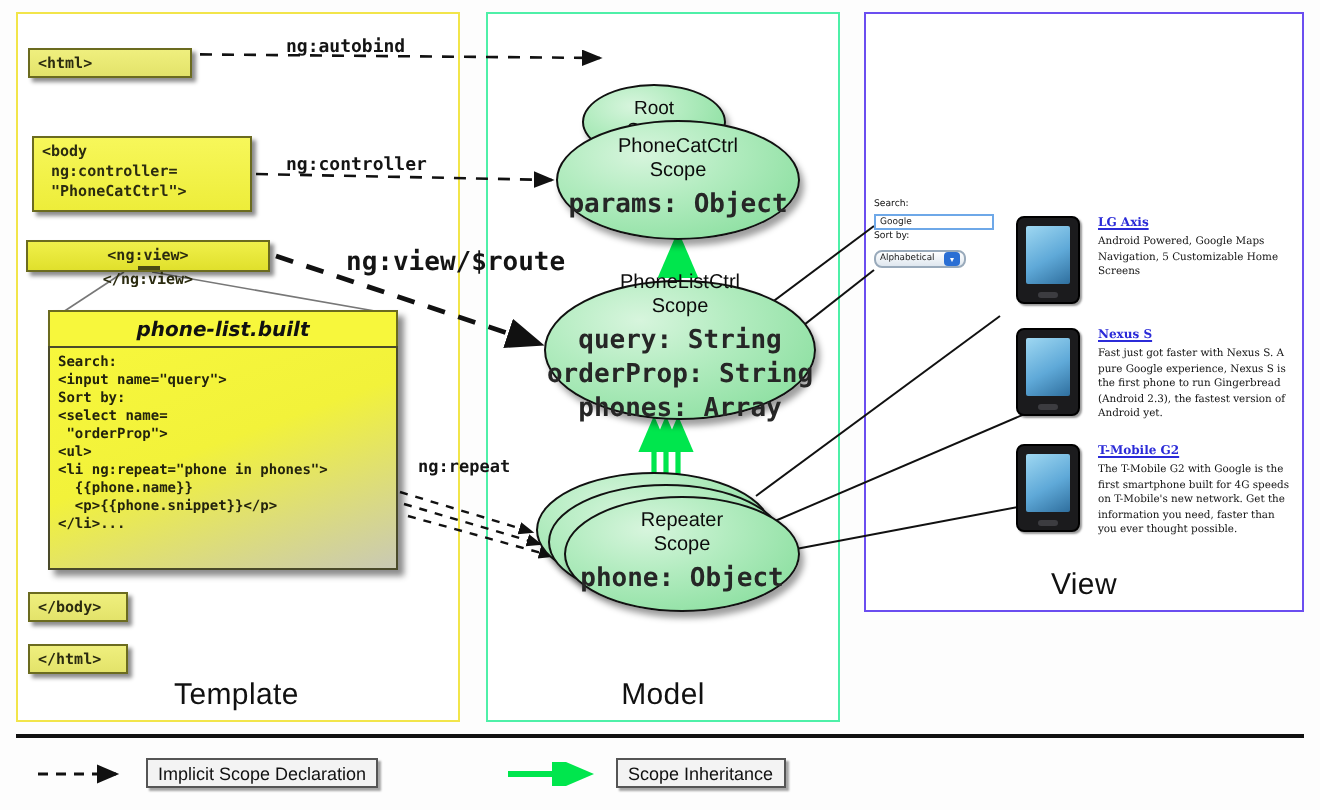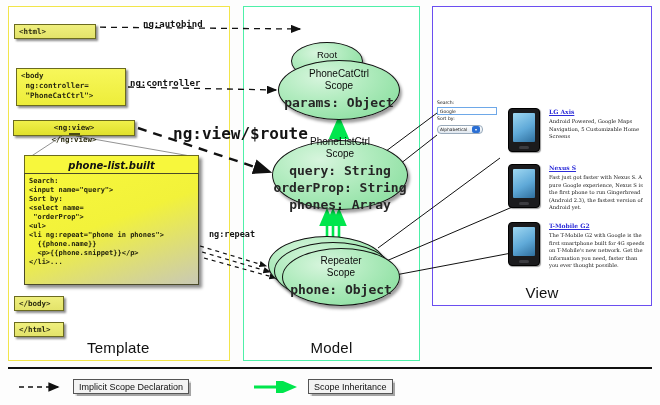--- a/index.html
+++ b/index.html
@@ -87,22 +87,22 @@
   .phone-txt{margin-left:9px;width:96px;}
   .phone-name{color:#2b2bd8;text-decoration:underline;font-size:6px;font-weight:bold;
         font-family:"DejaVu Serif","Liberation Serif",serif;}
   .phone-desc{margin-top:3px;font-size:5.2px;line-height:1.45;color:#141414;
         font-family:"DejaVu Serif","Liberation Serif",serif;}
 
   
   .alabel{position:absolute;font-family:"DejaVu Sans Mono","Liberation Mono",monospace;
         font-weight:bold;color:#141414;white-space:nowrap;}
   #lab-autobind{left:143px;top:19px;font-size:9px;}
-  #lab-controller{left:130px;top:78px;font-size:9px;}
-  #lab-route{left:173px;top:124px;font-size:16px;}
+  #lab-controller{left:143px;top:78px;font-size:9px;}
+  #lab-route{left:173px;top:124px;font-size:13px;}
   #lab-repeat{left:209px;top:229px;font-size:8.5px;}
 
   
   #sep{position:absolute;left:8px;top:367px;width:644px;height:2px;background:#111;}
   .leg{position:absolute;top:379px;display:flex;align-items:center;}
   #leg1{left:18px;} #leg2{left:253px;} #leg3{left:470px;}
   .leg-box{border:1.3px solid #555;background:#f3f3f3;box-shadow:1.5px 1.5px 1px rgba(0,0,0,.35);
         padding:1.5px 5px;font-size:9px;color:#111;white-space:nowrap;}
   .leg-art{margin-right:7px;}
 

